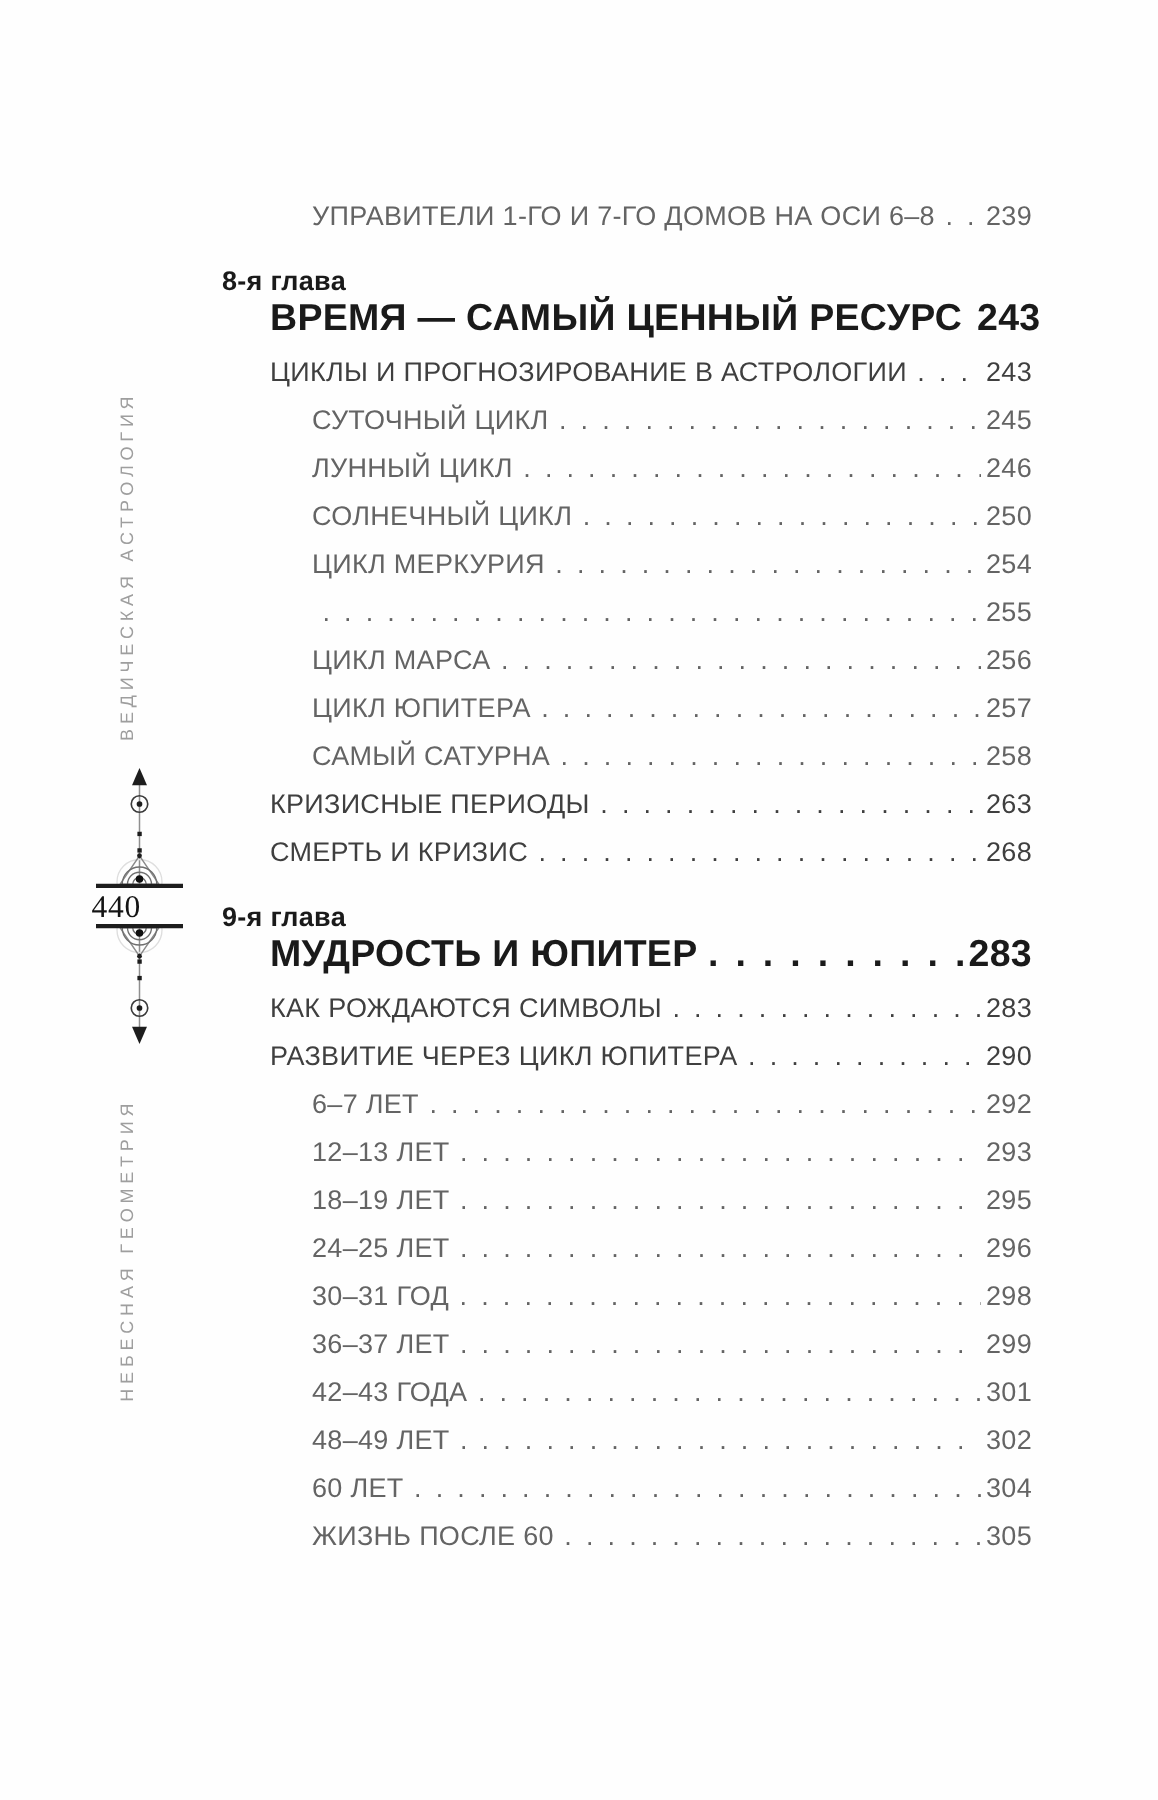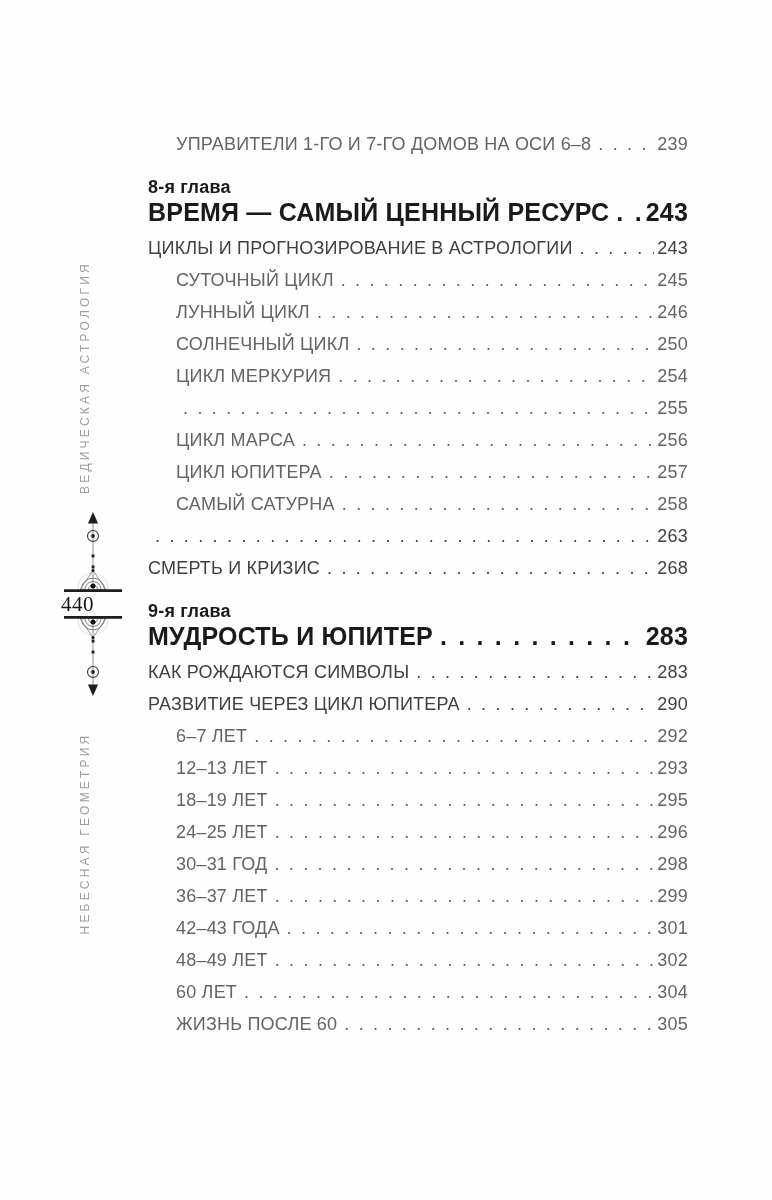--- a/index.html
+++ b/index.html
@@ -29,21 +29,21 @@
     font-family:"Liberation Serif", serif;
     font-size:21px; color:#141414; height:24px; line-height:24px;
     letter-spacing:0.5px;
   }
 
   
   .toc { position:absolute; left:148px; top:128px; width:540px; }
 
   .row {
     display:flex; height:32px; line-height:32px;
-    font-size:18px; letter-spacing:0.2px; color:#3f3f3f;
+    font-size:18px; letter-spacing:0.2px; color:#3f3f3f;margin-left:32px;
   }
   .row .lbl { flex:0 0 auto; white-space:nowrap; }
   .leader { flex:1 1 auto; overflow:hidden; white-space:nowrap; margin:0 1px 0 7px; }
   .leader::after {
     content:". . . . . . . . . . . . . . . . . . . . . . . . . . . . . . . . . . . . . . . . . . . . . . . . . . . . . . . . . . . .";
     letter-spacing:2.2px;
   }
   .pg { flex:0 0 auto; margin-left:2px; }
 
   .row.sub { padding-left:28px; color:#646464; }
@@ -156,20 +156,21 @@
       <span class="lbl">ЦИКЛ ЮПИТЕРА</span>
       <span class="leader"></span>
       <span class="pg">257</span>
     </div>
     <div class="row sub">
       <span class="lbl">САМЫЙ САТУРНА</span>
       <span class="leader"></span>
       <span class="pg">258</span>
     </div>
     <div class="row l1">
+      <span class="lbl">КРИЗИСНЫЕ ПЕРИОДЫ</span>
       <span class="leader"></span>
       <span class="pg">263</span>
     </div>
     <div class="row l1">
       <span class="lbl">СМЕРТЬ И КРИЗИС</span>
       <span class="leader"></span>
       <span class="pg">268</span>
     </div>
 
     <div class="chapter">

